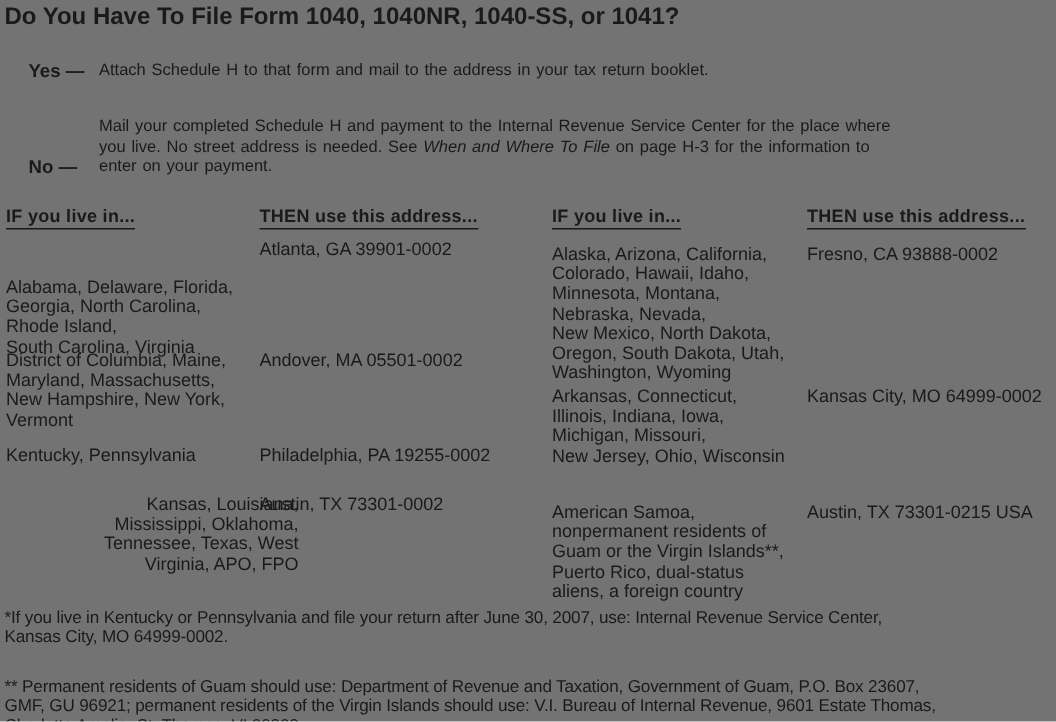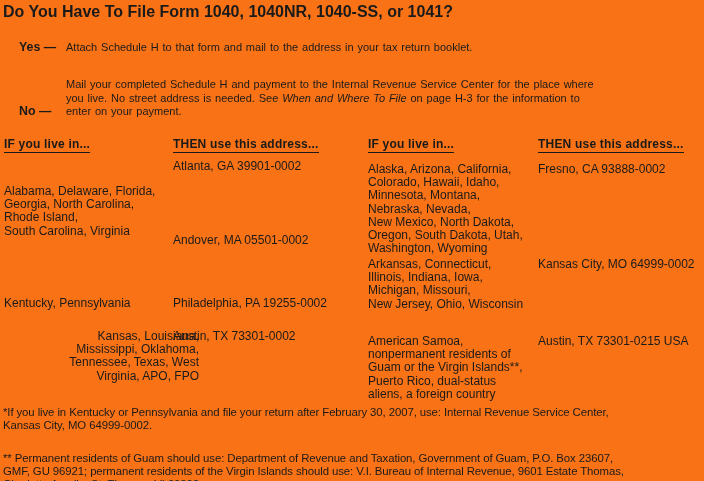--- a/index.html
+++ b/index.html
@@ -4,21 +4,21 @@
 <style>
   html, body {
     margin: 0;
     padding: 0;
     background: #ffffff;
   }
   .page {
     position: relative;
     width: 704px;
     height: 481px;
-    background: #f97316;
+    background: #737373;
     font-family: "Liberation Sans", "DejaVu Sans", sans-serif;
     color: #1a1a1a;
     overflow: hidden;
   }
   .abs { position: absolute; }
 
   .title {
     left: 3px;
     top: 3px;
     font-size: 16px;
@@ -103,20 +103,24 @@
   <div class="abs col-header" style="left:173px; top:137px;">THEN use this address...</div>
   <div class="abs col-header" style="left:368px; top:137px;">IF you live in...</div>
   <div class="abs col-header" style="left:538px; top:137px;">THEN use this address...</div>
 
   <div class="abs cell-states" style="left:4px;   top:160px;margin-top:25px;">Alabama, Delaware, Florida,
 Georgia, North Carolina,
 Rhode Island,
 South Carolina, Virginia</div>
   <div class="abs cell-address" style="left:173px; top:160px;">Atlanta, GA 39901-0002</div>
 
+  <div class="abs cell-states" style="left:4px;   top:234px;">District of Columbia, Maine,
+Maryland, Massachusetts,
+New Hampshire, New York,
+Vermont</div>
   <div class="abs cell-address" style="left:173px; top:234px;">Andover, MA 05501-0002</div>
 
   <div class="abs cell-states" style="left:4px;   top:297px;">Kentucky, Pennsylvania</div>
   <div class="abs cell-address" style="left:173px; top:297px;">Philadelphia, PA 19255-0002</div>
 
   <div class="abs cell-states" style="left:4px;   top:330px;text-align:right;">Kansas, Louisiana,
 Mississippi, Oklahoma,
 Tennessee, Texas, West
 Virginia, APO, FPO</div>
   <div class="abs cell-address" style="left:173px; top:330px;">Austin, TX 73301-0002</div>
@@ -136,19 +140,19 @@
 New Jersey, Ohio, Wisconsin</div>
   <div class="abs cell-address" style="left:538px; top:258px;">Kansas City, MO 64999-0002</div>
 
   <div class="abs cell-states" style="left:368px; top:335px;">American Samoa,
 nonpermanent residents of
 Guam or the Virgin Islands**,
 Puerto Rico, dual-status
 aliens, a foreign country</div>
   <div class="abs cell-address" style="left:538px; top:335px;">Austin, TX 73301-0215 USA</div>
 
-  <div class="abs footnote" style="top:406px;">*If you live in Kentucky or Pennsylvania and file your return after February 30, 2007, use: Internal Revenue Service Center,
+  <div class="abs footnote" style="top:406px;">*If you live in Kentucky or Pennsylvania and file your return after June 30, 2007, use: Internal Revenue Service Center,
 Kansas City, MO 64999-0002.</div>
   <div class="abs footnote" style="top:428px;margin-top:24px;">** Permanent residents of Guam should use: Department of Revenue and Taxation, Government of Guam, P.O. Box 23607,
 GMF, GU 96921; permanent residents of the Virgin Islands should use: V.I. Bureau of Internal Revenue, 9601 Estate Thomas,
 Charlotte Amalie, St. Thomas, VI 00802.</div>
 
 </div>
 
 </body></html>

